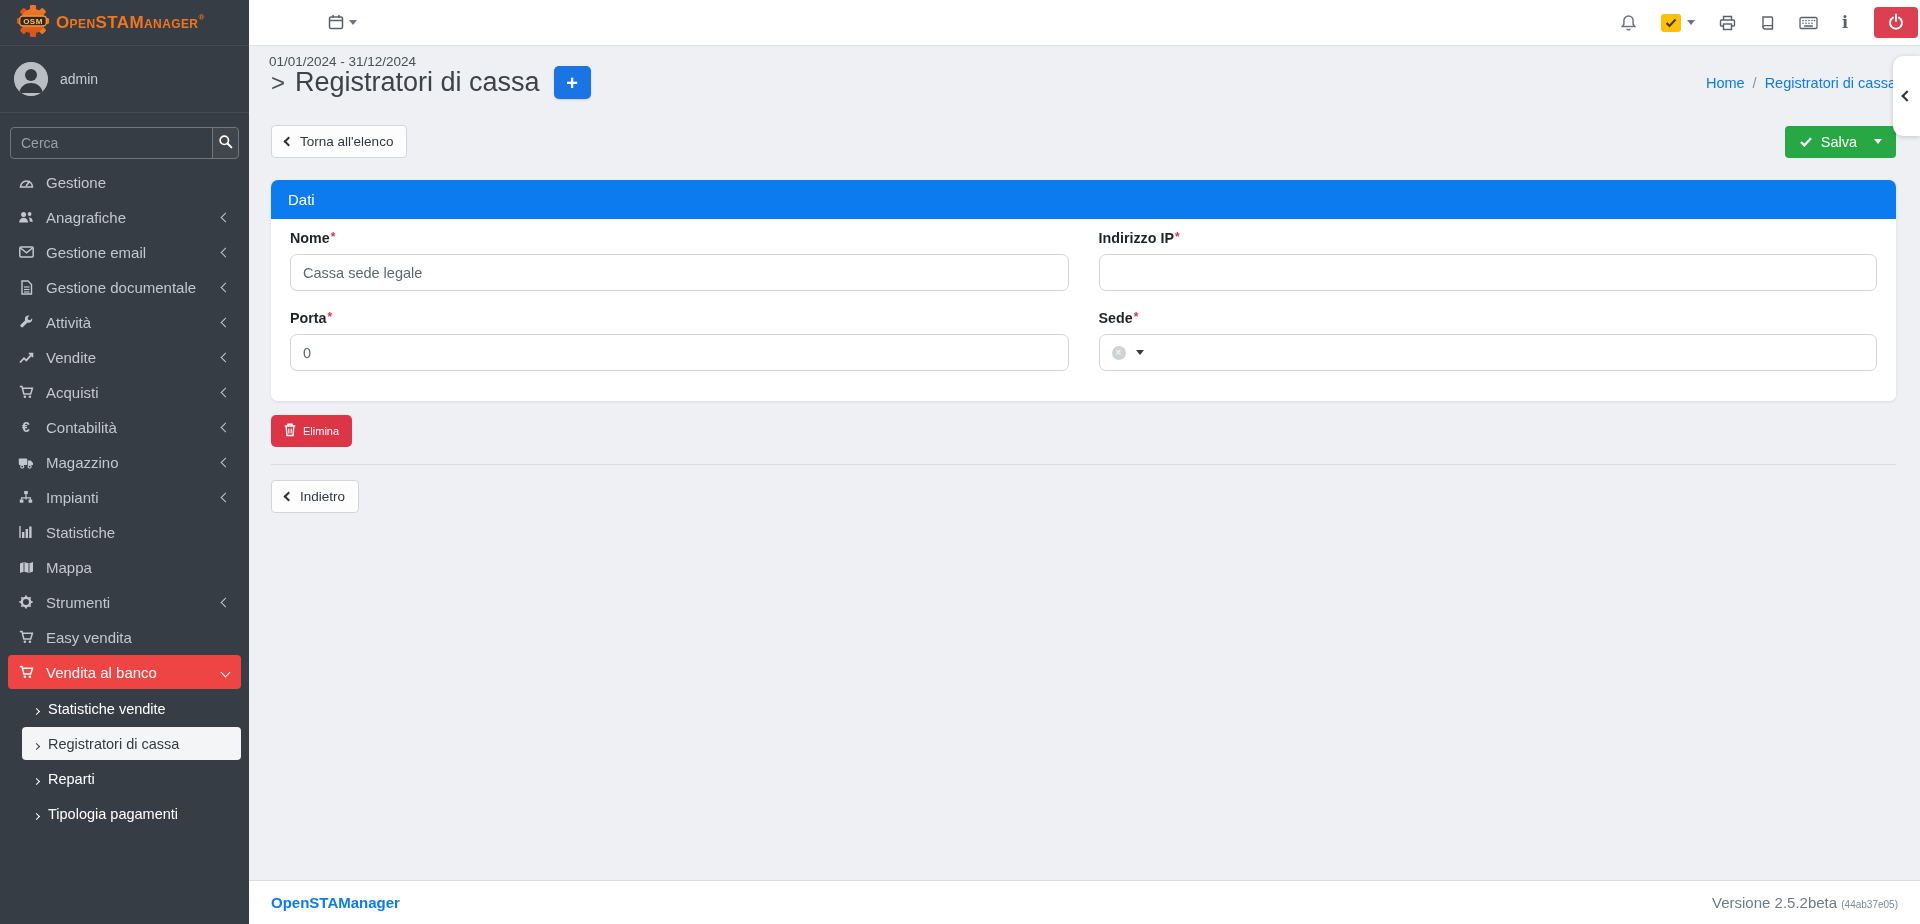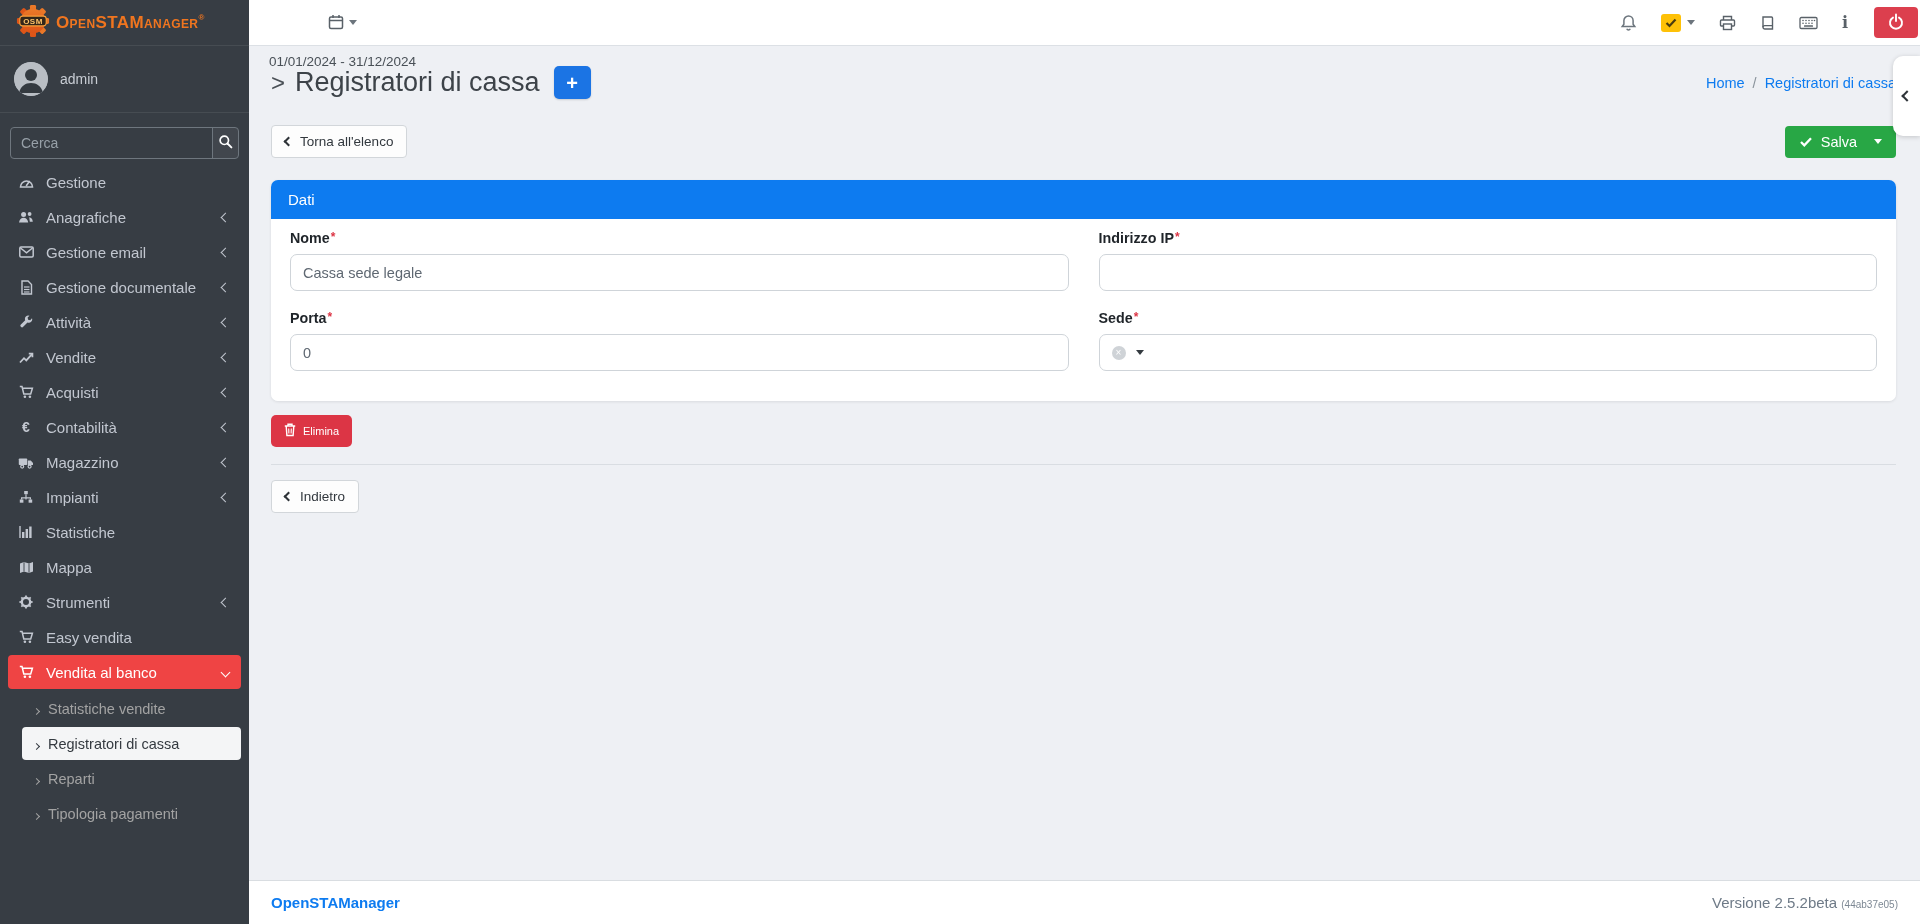--- a/index.html
+++ b/index.html
@@ -18,21 +18,21 @@
   .search-input { flex:1; background:transparent; border:none; outline:none; color:#d7dbdf; font-size:14px; padding:0 10px; font-family:"Liberation Sans",sans-serif; }
   .search-input::placeholder { color:#97a0a8; }
   .search-btn { width:38px; border:none; border-left:1px solid #6e767e; background:rgba(255,255,255,.05); display:flex; align-items:center; justify-content:center; cursor:pointer; }
   .nav { list-style:none; padding:6px 8px; flex:1; overflow:hidden; }
   .nav-link { height:34px; margin-bottom:1px; display:flex; align-items:center; gap:10px; padding:0 8px; border-radius:4px; font-size:15px; cursor:pointer; color:#c2c7d0; }
   .nav-link .nico { width:20px; display:flex; justify-content:center; align-items:center; flex-shrink:0; color:#c2c7d0; }
   .nav-link .chevwrap { margin-left:auto; margin-right:4px; display:flex; align-items:center; }
   .nav-link.active-parent { background:#ef4444; color:#fff; }
   .nav-link.active-parent .nico { color:#fff; }
   .submenu { list-style:none; padding:2px 0 0 14px; }
-  .sub-link { height:33px; margin-bottom:2px; display:flex; align-items:center; gap:9px; padding:0 12px; border-radius:4px; font-size:14.5px; cursor:pointer; color:#a3a3a3; }
+  .sub-link { height:33px; margin-bottom:2px; display:flex; align-items:center; gap:9px; padding:0 12px; border-radius:4px; font-size:14.5px; cursor:pointer; color:#ffffff; }
   .sub-link.active { background:#f4f5f6; color:#343a40; }
   .euro-glyph { font-size:14px; font-weight:700; }
 
   
   .chev { display:inline-block; width:7px; height:7px; border-style:solid; border-color:currentColor; border-width:0 1.5px 1.5px 0; }
   .chev-left { transform:rotate(135deg); }
   .chev-right { transform:rotate(-45deg); }
   .chev-down { transform:rotate(45deg); }
   .chev-sm { width:5px; height:5px; }
   .chev-bold { width:8px; height:8px; border-width:0 2.4px 2.4px 0; border-color:#2e3338; }

